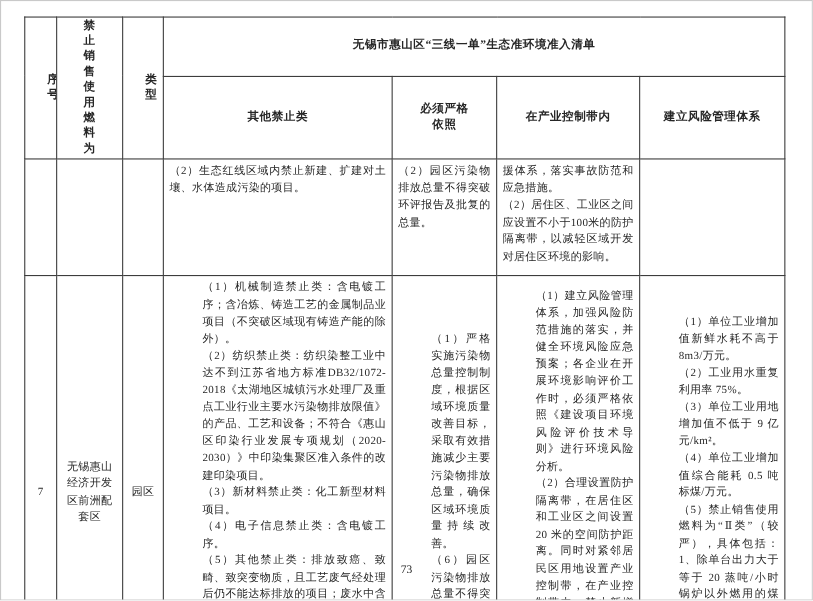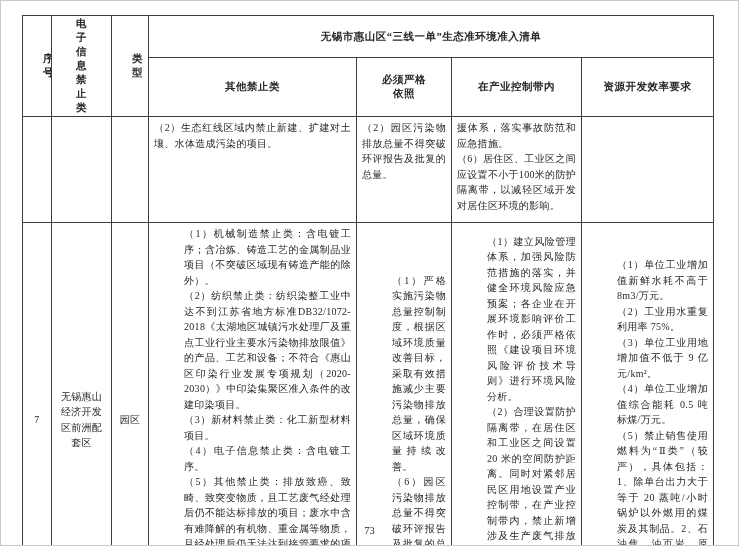--- a/index.html
+++ b/index.html
@@ -50,21 +50,21 @@
   tr.row1 td{vertical-align:top;}
   tr.row2 td.txt{vertical-align:middle;padding-left:35px;}
   td.c{
     text-align:center;
     vertical-align:middle;
     white-space:normal;
   }
   .pageno{
     position:absolute;
     left:0;right:0;
-    top:524px;
+    top:512px;
     text-align:center;
     font-size:10.5px;
     color:#262626;
   }
 </style>
 </head>
 <body>
 
 <div class="page">
 
@@ -74,39 +74,39 @@
       <col style="width:60px">
       <col style="width:37px">
       <col style="width:208px">
       <col style="width:95px">
       <col style="width:130px">
       <col style="width:132px">
     </colgroup>
     <tbody>
       <tr style="height:23px">
         <th rowspan="2">序号</th>
-        <th rowspan="2">电子信息禁止类</th>
+        <th rowspan="2">禁止销售使用燃料为</th>
         <th rowspan="2">类型</th>
         <th colspan="4" class="title-cell">无锡市惠山区“三线一单”生态准环境准入清单</th>
       </tr>
       <tr style="height:32px">
         <th>其他禁止类</th>
         <th>必须严格依照</th>
         <th>在产业控制带内</th>
-        <th>资源开发效率要求</th>
+        <th>建立风险管理体系</th>
       </tr>
 
       <tr class="row1" style="height:106px">
         <td class="c"></td>
         <td class="c"></td>
         <td class="c"></td>
         <td class="txt">（2）生态红线区域内禁止新建、扩建对土壤、水体造成污染的项目。</td>
         <td class="txt">（2）园区污染物排放总量不得突破环评报告及批复的总量。</td>
         <td class="txt">援体系，落实事故防范和应急措施。
-（6）居住区、工业区之间应设置不小于100米的防护隔离带，以减轻区域开发对居住区环境的影响。</td>
+（2）居住区、工业区之间应设置不小于100米的防护隔离带，以减轻区域开发对居住区环境的影响。</td>
         <td class="txt"></td>
       </tr>
 
       <tr class="row2" style="height:312px">
         <td class="c">7</td>
         <td class="c">无锡惠山经济开发区前洲配套区</td>
         <td class="c">园区</td>
         <td class="txt" style="vertical-align:top">（1）机械制造禁止类：含电镀工序；含冶炼、铸造工艺的金属制品业项目（不突破区域现有铸造产能的除外）。
 （2）纺织禁止类：纺织染整工业中达不到江苏省地方标准DB32/1072-2018《太湖地区城镇污水处理厂及重点工业行业主要水污染物排放限值》的产品、工艺和设备；不符合《惠山区印染行业发展专项规划（2020-2030）》中印染集聚区准入条件的改建印染项目。
 （3）新材料禁止类：化工新型材料项目。

